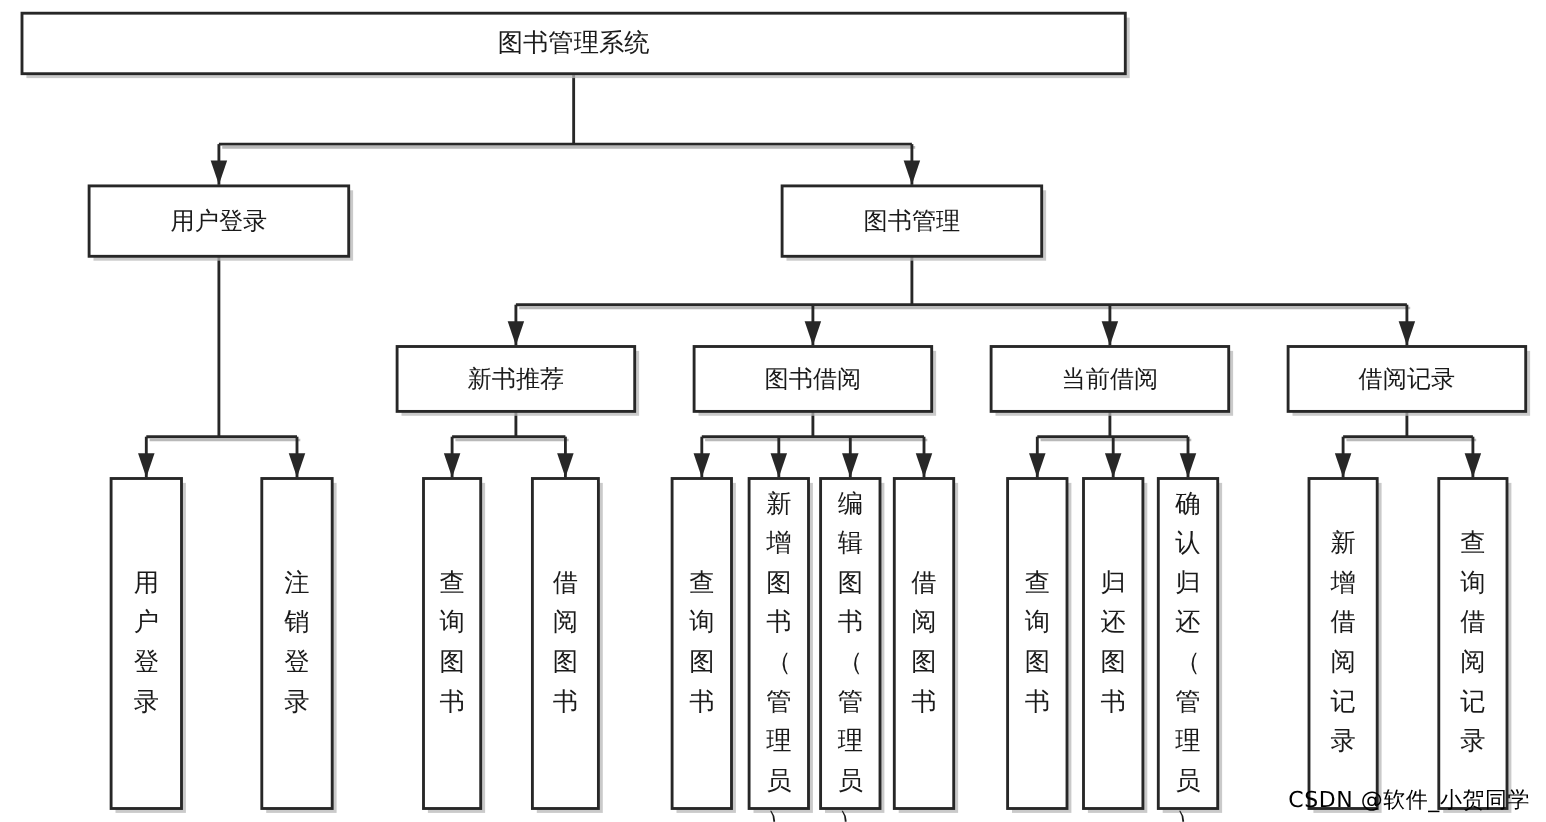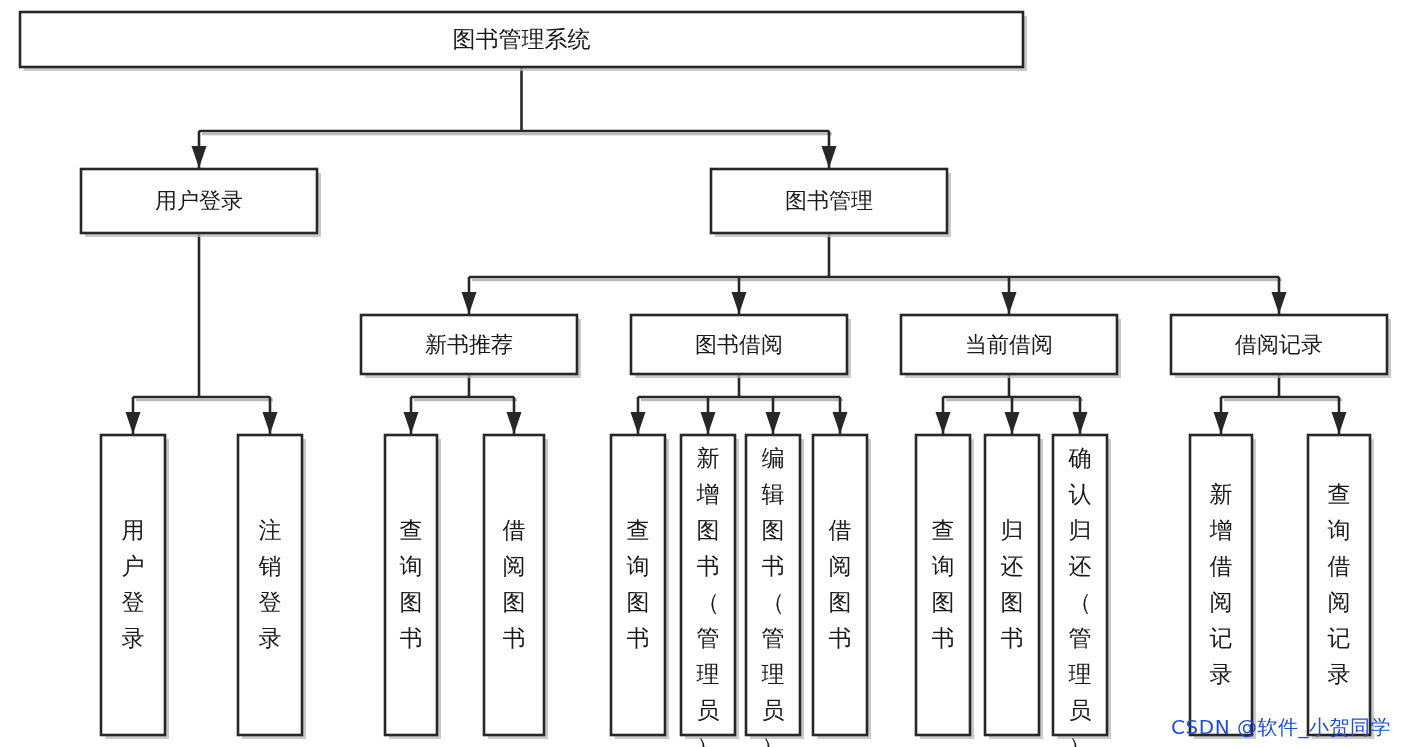--- a/index.html
+++ b/index.html
@@ -63,21 +63,21 @@
     font-size: 23px;
     text-anchor: middle;
     dominant-baseline: middle;
   }
   .watermark {
     position: absolute;
     right: 14px;
     bottom: 6px;
     font-family: "DejaVu Sans", "Liberation Sans", sans-serif;
     font-size: 20px;
-    color: #1d4ed8;
+    color: #000000;
     letter-spacing: 0.5px;
     white-space: nowrap;
     pointer-events: none;
   }
 </style>
 </head>
 <body>
 
 <div id="diagram-root">
   <svg id="flowchart" viewBox="0 0 1405 747">

